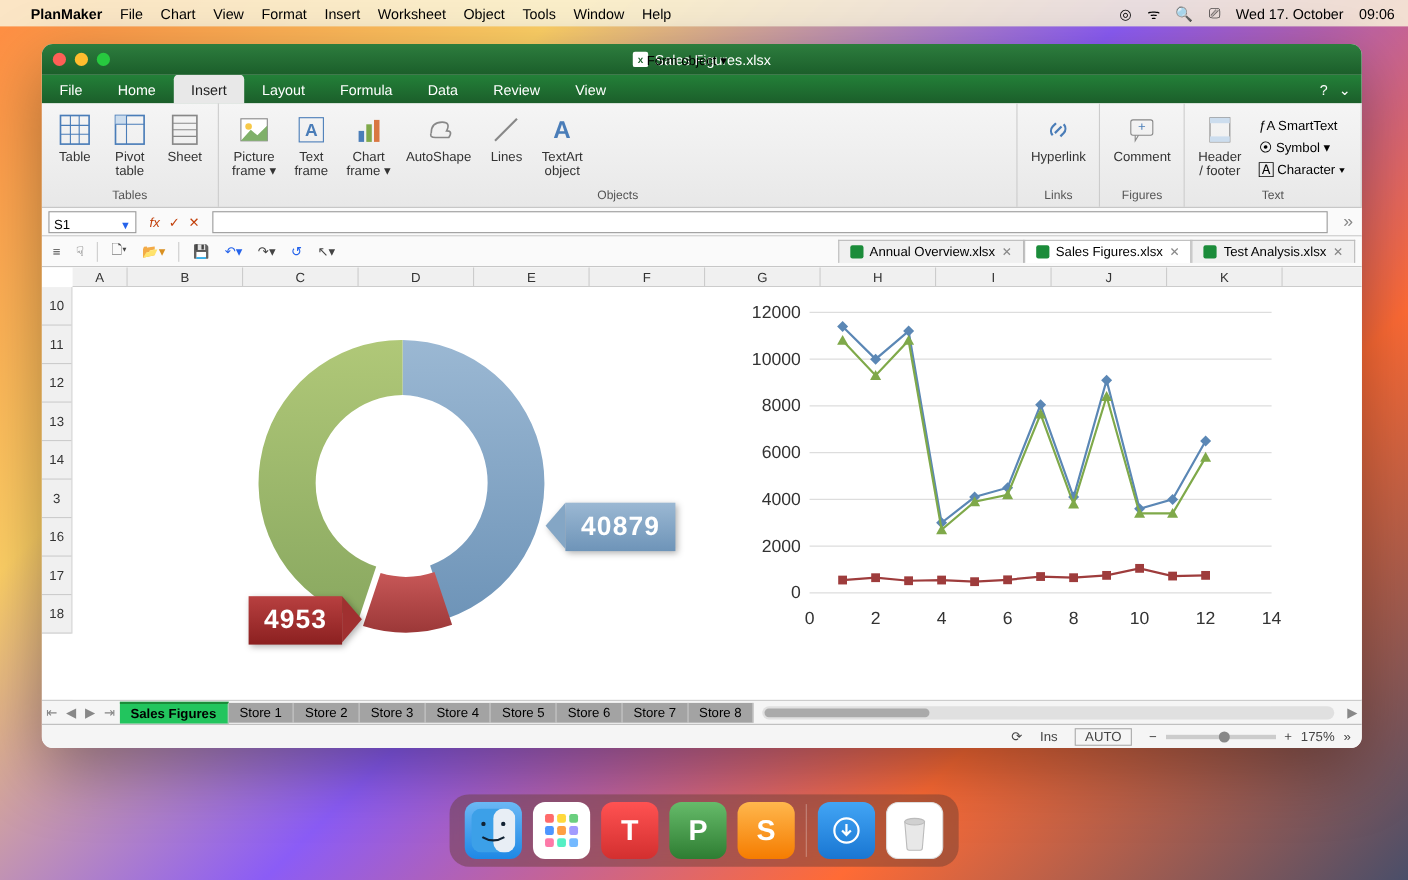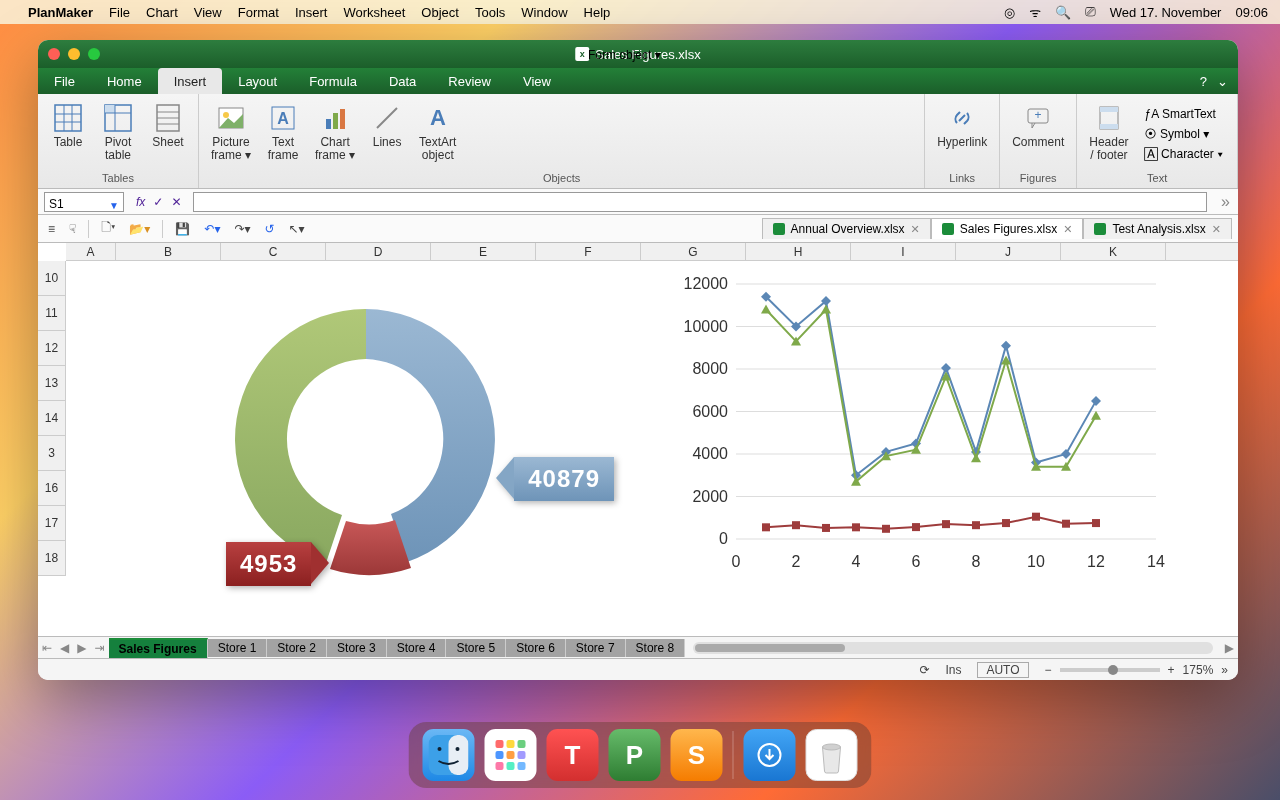--- a/index.html
+++ b/index.html
@@ -25,21 +25,21 @@
 .rgroup .items { display:flex; flex:1; gap:2px; }
 .rgroup .label { font-size:11px; color:#555; text-align:center; padding:2px 0 4px; }
 .rbtn { display:flex; flex-direction:column; align-items:center; justify-content:flex-start; padding:4px 6px; min-width:48px; font-size:12px; color:#333; cursor:pointer; border-radius:3px; }
 .rbtn .ico { width:32px; height:32px; display:flex; align-items:center; justify-content:center; margin-bottom:2px; }
 .rbtn .txt { text-align:center; line-height:1.1; white-space:pre-line; }
 .rvlist{display:flex;flex-direction:column;gap:2px;padding:4px 8px;font-size:12px;justify-content:center;}
 .rvlist div{padding:2px 0;cursor:pointer;display:flex;align-items:center;gap:4px;}
 .formulabar { height:26px; border-bottom:1px solid #bbb; display:flex; align-items:center; background:#fafafa; }
 .cellref { width:80px; height:20px; margin:0 6px; border:1px solid #999; background:#fff; font-size:12px; padding:0 4px; display:flex; align-items:flex-end; justify-content:space-between;}
 .cellref .dd{color:#2563eb;font-size:10px;}
-.fbicons{display:flex;gap:8px;padding:0 6px;color:#4c1d95;font-size:12px;}
+.fbicons{display:flex;gap:8px;padding:0 6px;color:#c2410c;font-size:12px;}
 .finput{flex:1;height:20px;margin:0 6px;border:1px solid #999;background:#fff;}
 .qat { height:28px; border-bottom:1px solid #bbb; background:#fafafa; display:flex; align-items:center; padding:0 6px; gap:6px; font-size:12px; }
 .qat .sep{width:1px;height:18px;background:#ccc;margin:0 2px;}
 .qat .btn{padding:2px 4px;cursor:pointer;color:#444;}
 .doctabs{display:flex;margin-left:auto;gap:0;}
 .doctab{border:1px solid #bbb;border-bottom:none;padding:3px 10px;background:#f0f0f0;font-size:12px;display:flex;align-items:center;gap:6px;cursor:pointer;justify-content:center;}
 .doctab.active{background:#fff;}
 .doctab .x{color:#888;font-size:11px;}
 .dico{width:12px;height:12px;background:#1b8c3a;border-radius:2px;display:inline-block;}
 .sheet { flex:1; position:relative; overflow:hidden; background:#fff; }
@@ -54,21 +54,21 @@
 .co-green{background:linear-gradient(#7a9940,#556b2f);top:40px;left:10px;}
 .co-green::after{content:'';position:absolute;right:-18px;top:0;border-top:21px solid transparent;border-bottom:21px solid transparent;border-left:18px solid #6b8e3d;}
 .co-blue{background:linear-gradient(#9bb8d3,#6e94b8);top:188px;right:-18px;}
 .co-blue::before{content:'';position:absolute;left:-18px;top:0;border-top:21px solid transparent;border-bottom:21px solid transparent;border-right:18px solid #84a6c5;}
 .co-red{background:linear-gradient(#b84040,#8b2020);bottom:23px;left:90px;}
 .co-red::after{content:'';position:absolute;right:-18px;top:0;border-top:21px solid transparent;border-bottom:21px solid transparent;border-left:18px solid #a03030;}
 .linechart{position:absolute;top:8px;left:600px;width:520px;height:320px;}
 .sheettabs{height:22px;border-top:1px solid #bbb;background:#f5f5f5;display:flex;align-items:center;font-size:12px;}
 .sheettabs .nav{padding:0 4px;color:#888;cursor:pointer;}
 .stab{padding:2px 10px;border-right:1px solid #ccc;cursor:pointer;background:#a3a3a3;}
-.stab.active{background:#15803d;font-weight:600;border-top:2px solid #1b8c3a;}
+.stab.active{background:#22c55e;font-weight:600;border-top:2px solid #1b8c3a;}
 .hscroll{flex:1;margin:0 8px;height:12px;background:#e0e0e0;border-radius:6px;position:relative;}
 .hscroll .thumb{position:absolute;left:2px;top:2px;width:150px;height:8px;background:#aaa;border-radius:4px;}
 .statusbar{height:22px;border-top:1px solid #bbb;background:#f5f5f5;display:flex;align-items:center;justify-content:flex-end;padding:0 10px;gap:16px;font-size:12px;color:#444;}
 .zoom{display:flex;align-items:center;gap:8px;}
 .zoom .track{width:100px;height:4px;background:#ccc;position:relative;}
 .zoom .track .th{position:absolute;left:48%;top:-3px;width:10px;height:10px;background:#888;border-radius:50%;}
 .dock{position:absolute;bottom:12px;left:50%;transform:translateX(-50%);height:66px;background:rgba(100,60,50,0.45);border-radius:18px;padding:6px 14px;display:flex;align-items:center;gap:10px;backdrop-filter:blur(10px);}
 .dockicon{width:52px;height:52px;border-radius:11px;display:flex;align-items:center;justify-content:center;font-size:26px;color:#fff;font-weight:bold;}
 .dock .sep{width:1px;height:48px;background:rgba(255,255,255,0.3);}
 svg text{font-family:inherit;}
@@ -87,21 +87,21 @@
   <span>Worksheet</span>
   <span>Object</span>
   <span>Tools</span>
   <span>Window</span>
   <span>Help</span>
   <div class="right">
     <span>◎</span>
     <span>ᯤ</span>
     <span>🔍</span>
     <span>⎚</span>
-    <span>Wed 17. November</span>
+    <span>Wed 17. October</span>
     <span>09:06</span>
   </div>
 </div>
 
 <div class="window">
   <div class="titlebar">
     <div class="traffic">
       <span class="tl-red"></span>
       <span class="tl-yel"></span>
       <span class="tl-grn"></span>
@@ -193,20 +193,28 @@
         <div class="rbtn">
             <div class="ico">
               <svg width="30" height="30">
                 <rect x="6" y="16" width="5" height="10" fill="#4a7db8"></rect>
                 <rect x="13" y="10" width="5" height="16" fill="#7fa94a"></rect>
                 <rect x="20" y="6" width="5" height="20" fill="#d97742"></rect>
               </svg>
             </div>
             <div class="txt">Chart
 frame ▾</div>
+          </div>
+        <div class="rbtn">
+            <div class="ico">
+              <svg width="30" height="30">
+                <path d="M8 18 Q8 8 18 8 Q26 8 22 16 Q28 16 24 22 L12 22 Q6 22 8 18" fill="none" stroke="#888" stroke-width="1.5"></path>
+              </svg>
+            </div>
+            <div class="txt">AutoShape</div>
           </div>
         <div class="rbtn">
             <div class="ico">
               <svg width="30" height="30">
                 <line x1="5" y1="25" x2="25" y2="5" stroke="#888" stroke-width="2"></line>
               </svg>
             </div>
             <div class="txt">Lines</div>
           </div>
         <div class="rbtn">

